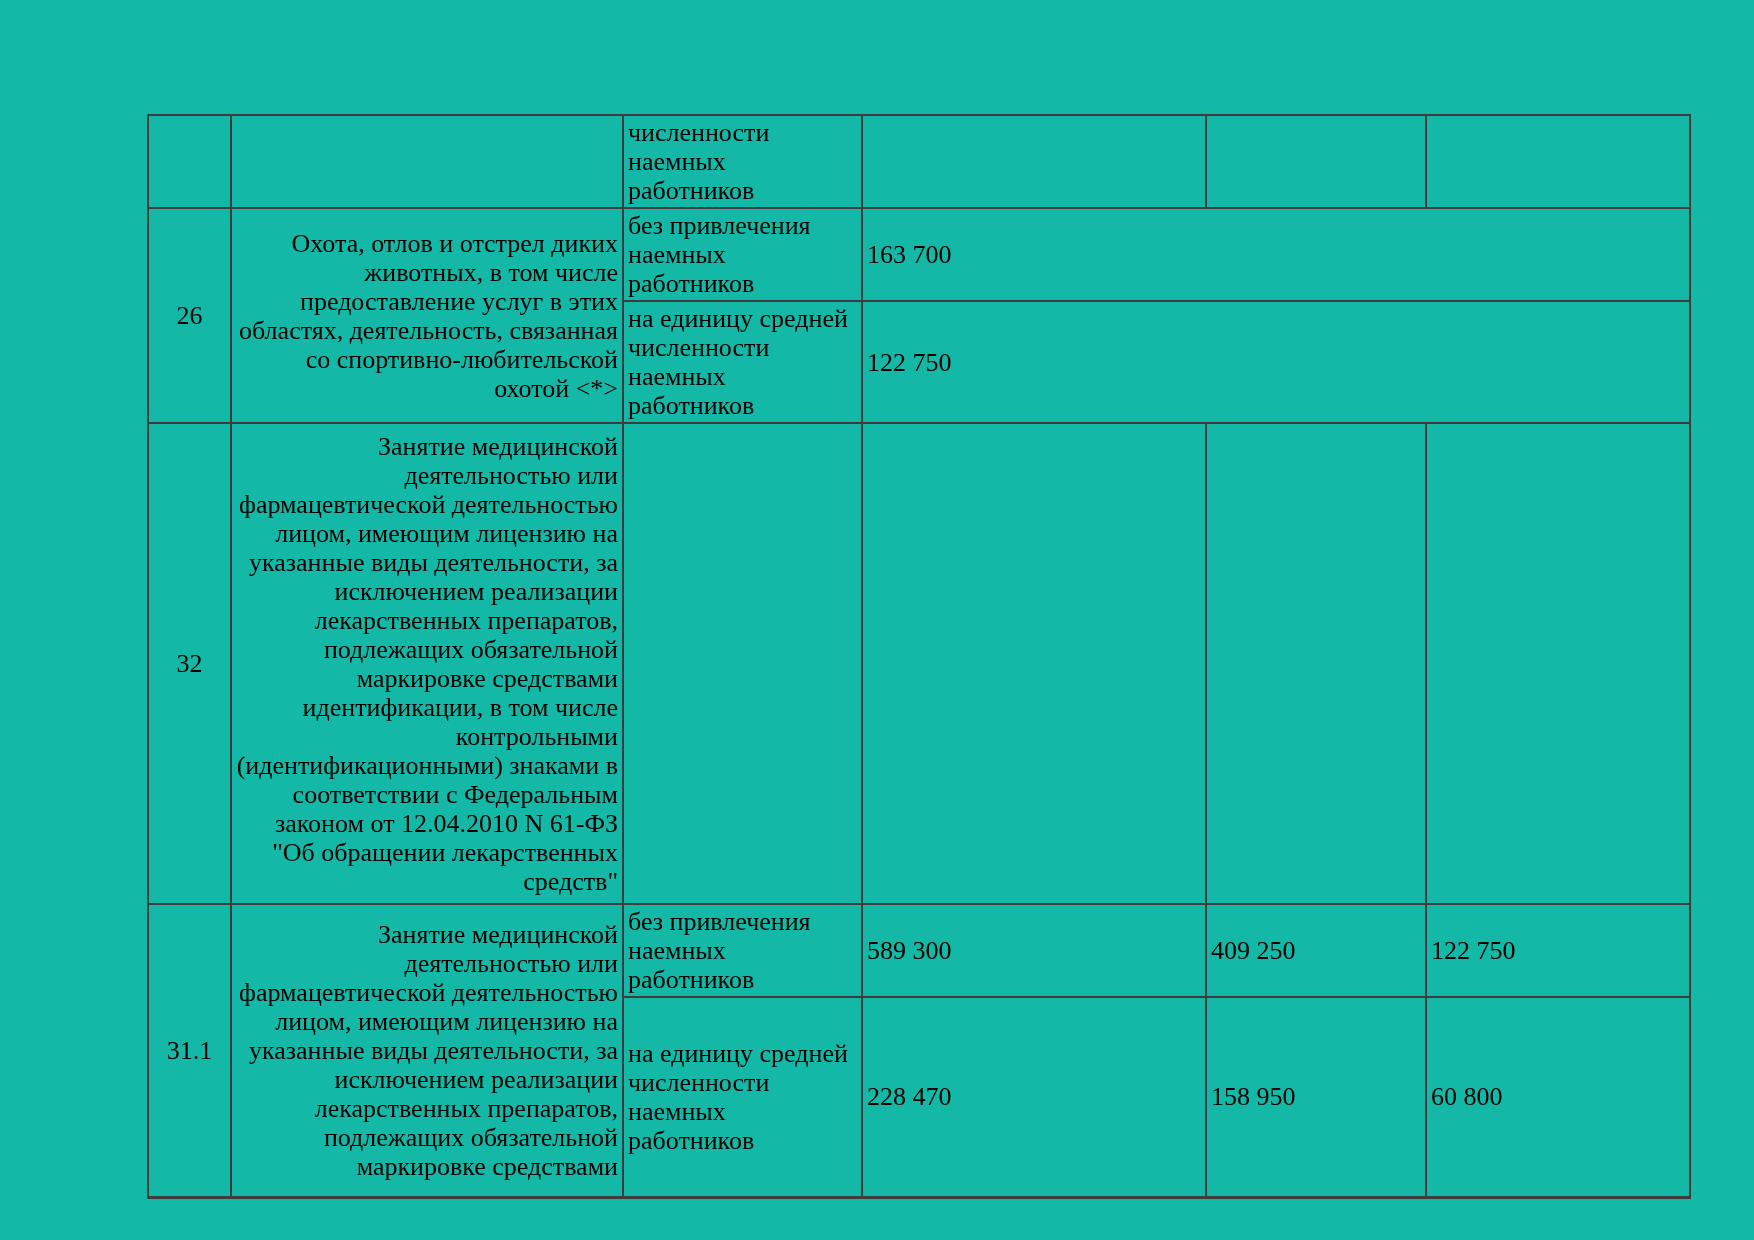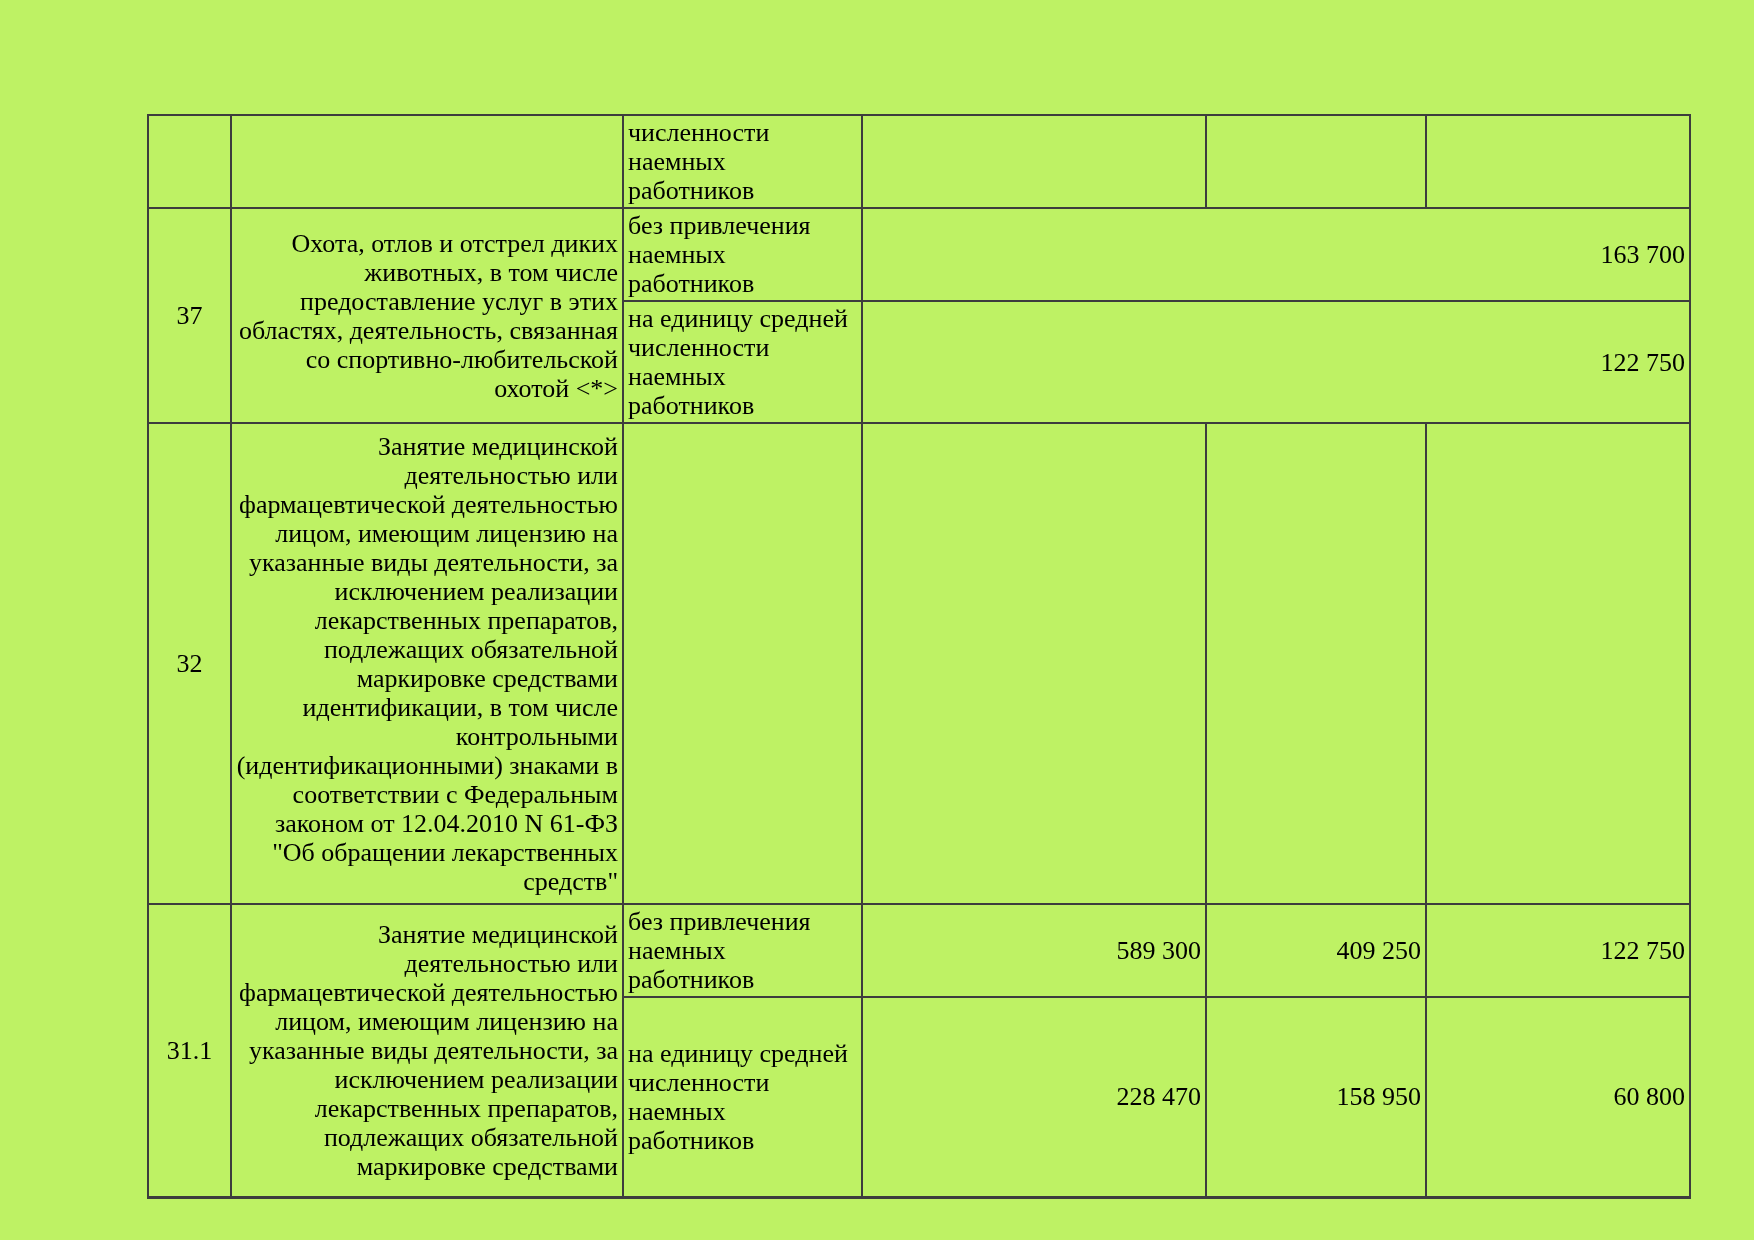--- a/index.html
+++ b/index.html
@@ -12,21 +12,21 @@
     height: 1240px;
     position: relative;
     font-family: "Liberation Serif", "DejaVu Serif", serif;
     color: #000000;
   }
   .page {
     position: absolute;
     left: 0; top: 0;
     width: 1754px;
     height: 1240px;
-    background: #bef264;
+    background: #14b8a6;
     overflow: hidden;
   }
   table.doc-table {
     position: absolute;
     left: 147px;
     top: 114px;
     width: 1543px;
     border-collapse: collapse;
     table-layout: fixed;
     border: 2px solid #3d3d3d;
@@ -54,21 +54,21 @@
     text-align: left;
     white-space: pre-line;
     padding-left: 8px;
     padding-right: 4px;
   }
   td.emp-top {
     vertical-align: top;
     padding-top: 3px;
   }
   td.val {
-    text-align: right;
+    text-align: left;
     vertical-align: middle;
   }
   tr.r-cont  { height: 82px; }
   tr.r-37a   { height: 80px; }
   tr.r-37b   { height: 115px; }
   tr.r-38    { height: 481px; }
   tr.r-381a  { height: 82px; }
   tr.r-381b  { height: 200px; }
 </style>
 </head>
@@ -90,21 +90,21 @@
       <td class="num"></td>
       <td class="activity"></td>
       <td class="emp emp-top">численности
 наемных работников</td>
       <td class="val"></td>
       <td class="val"></td>
       <td class="val"></td>
     </tr>
 
     <tr class="r-37a">
-      <td class="num" rowspan="2">37</td>
+      <td class="num" rowspan="2">26</td>
       <td class="activity" rowspan="2">Охота, отлов и отстрел диких
 животных, в том числе
 предоставление услуг в этих
 областях, деятельность, связанная
 со спортивно-любительской
 охотой &lt;*&gt;</td>
       <td class="emp">без привлечения
 наемных работников</td>
       <td class="val" colspan="3">163 700</td>
     </tr>

